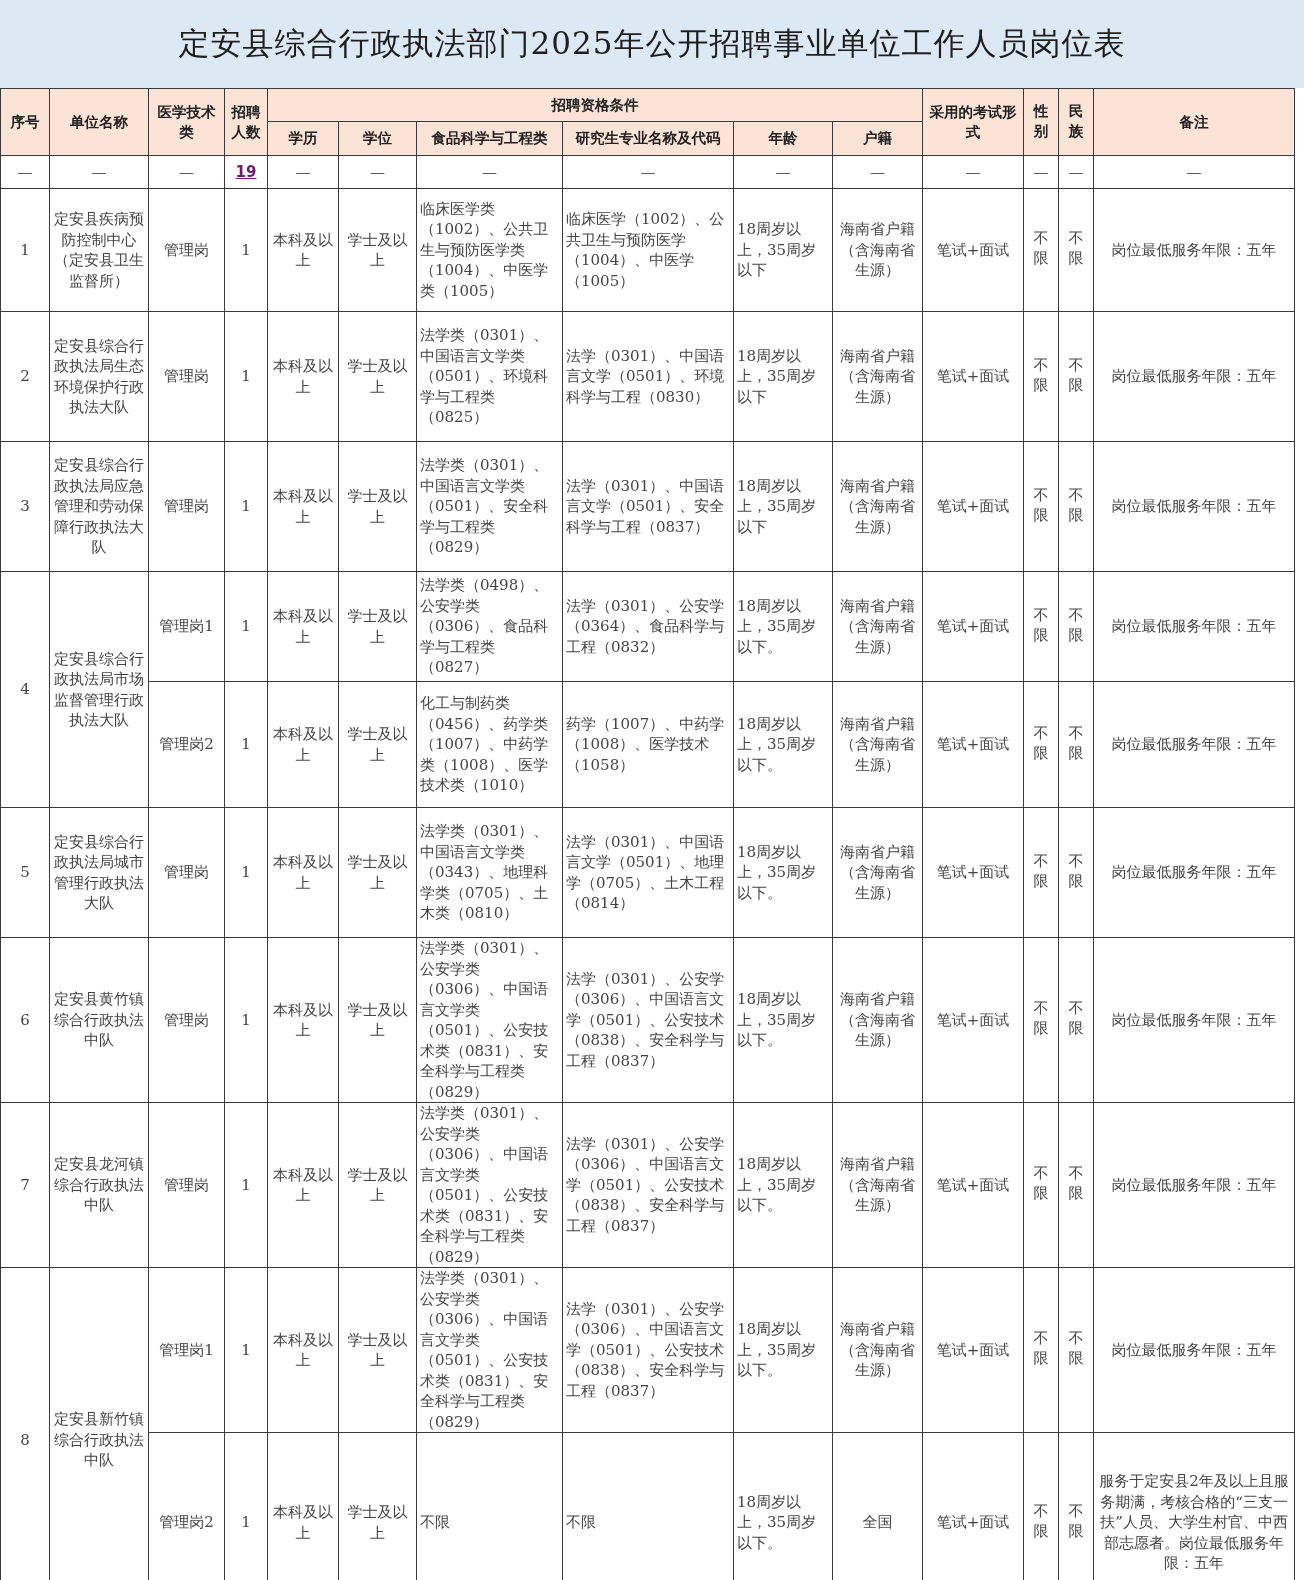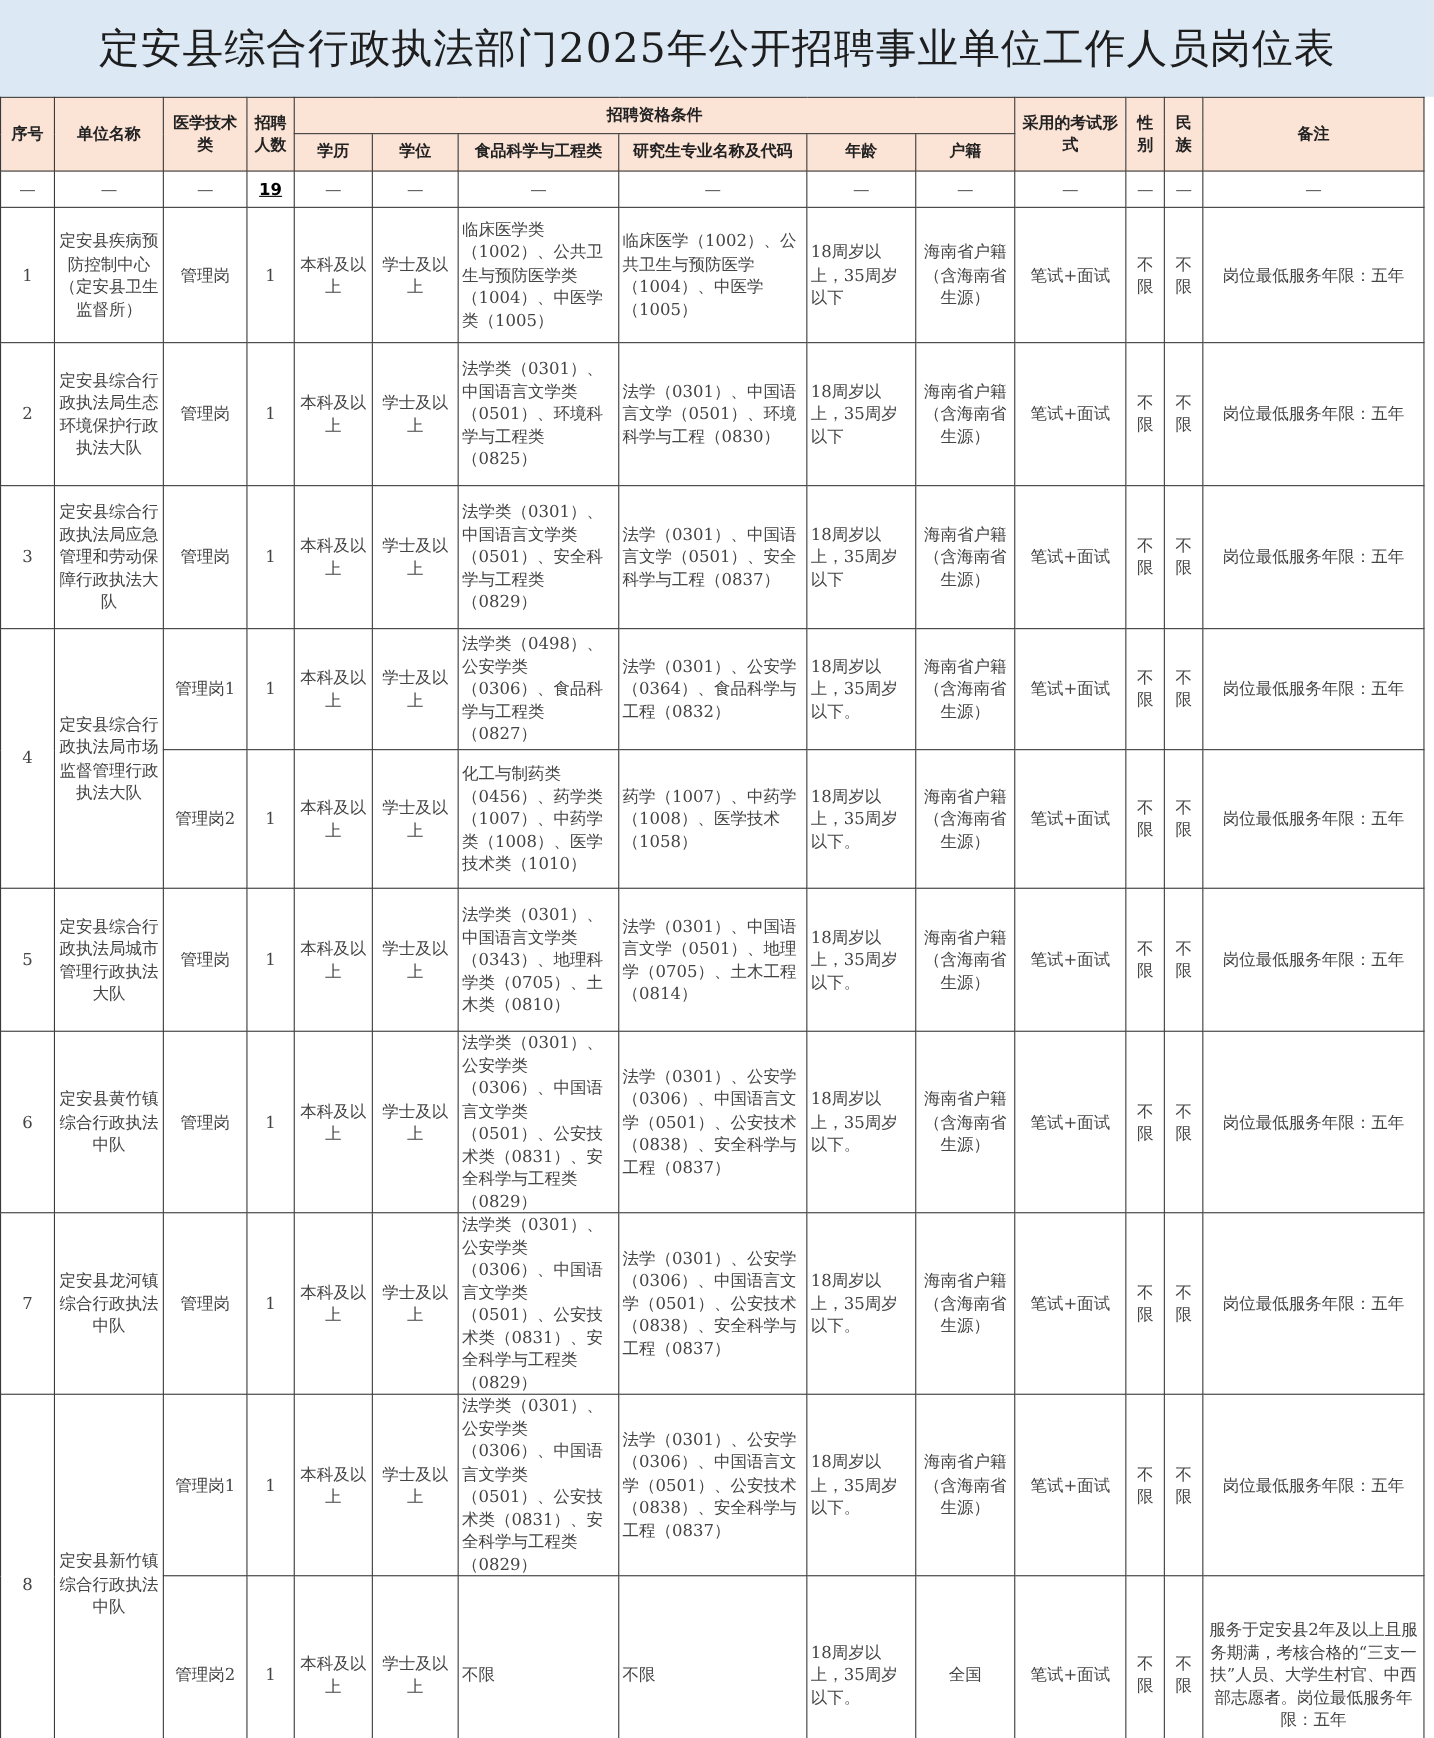--- a/index.html
+++ b/index.html
@@ -1,31 +1,31 @@
 <!DOCTYPE html>
 <html><head>
 <meta charset="utf-8">
 <style>
   html, body { margin: 0; padding: 0; background: #ffffff; }
   body { width: 1304px; height: 1580px; position: relative; overflow: hidden;
          font-family: "DejaVu Serif", "Liberation Serif", serif; color: #333; }
   .title-bar { position: absolute; left: 0; top: 0; width: 1304px; height: 88px;
                background: #dce9f5; display: flex; align-items: center; justify-content: center; }
-  .title-bar h1 { margin: 0; font-size: 37px; font-weight: normal; color: #1e1e1e;
+  .title-bar h1 { margin: 0; font-size: 31px; font-weight: normal; color: #1e1e1e;
                   letter-spacing: 1px; font-family: "DejaVu Serif", serif; }
   table { position: absolute; left: 0; top: 88px; border-collapse: collapse; table-layout: fixed;
           width: 1295px; }
   td, th { border: 1.5px solid #3a3a3a; padding: 0 3px; font-size: 15px; line-height: 20.5px;
            text-align: center; vertical-align: middle; color: #444; font-weight: normal; }
   th { background: #fbe3d6; color: #222; font-weight: bold; font-family: "DejaVu Sans", sans-serif;
        font-size: 14.5px; }
   td.left { text-align: left; }
   td.dash { color: #555; }
-  td.total { font-weight: bold; font-family: "DejaVu Sans", sans-serif; color: #000000; text-decoration: underline; }
-  .vert { display: inline-block; width: 1em; line-height: 20px; }
+  td.total { font-weight: bold; font-family: "DejaVu Sans", sans-serif; color: #701a75; text-decoration: underline; }
+  .vert { display: inline-block; width: 1em; line-height: 20px; font-family: Liberation Mono, monospace; }
 </style>
 </head>
 <body>
 
 <div class="title-bar">
   <h1>定安县综合行政执法部门2025年公开招聘事业单位工作人员岗位表</h1>
 </div>
 
 <table>
   <colgroup>

